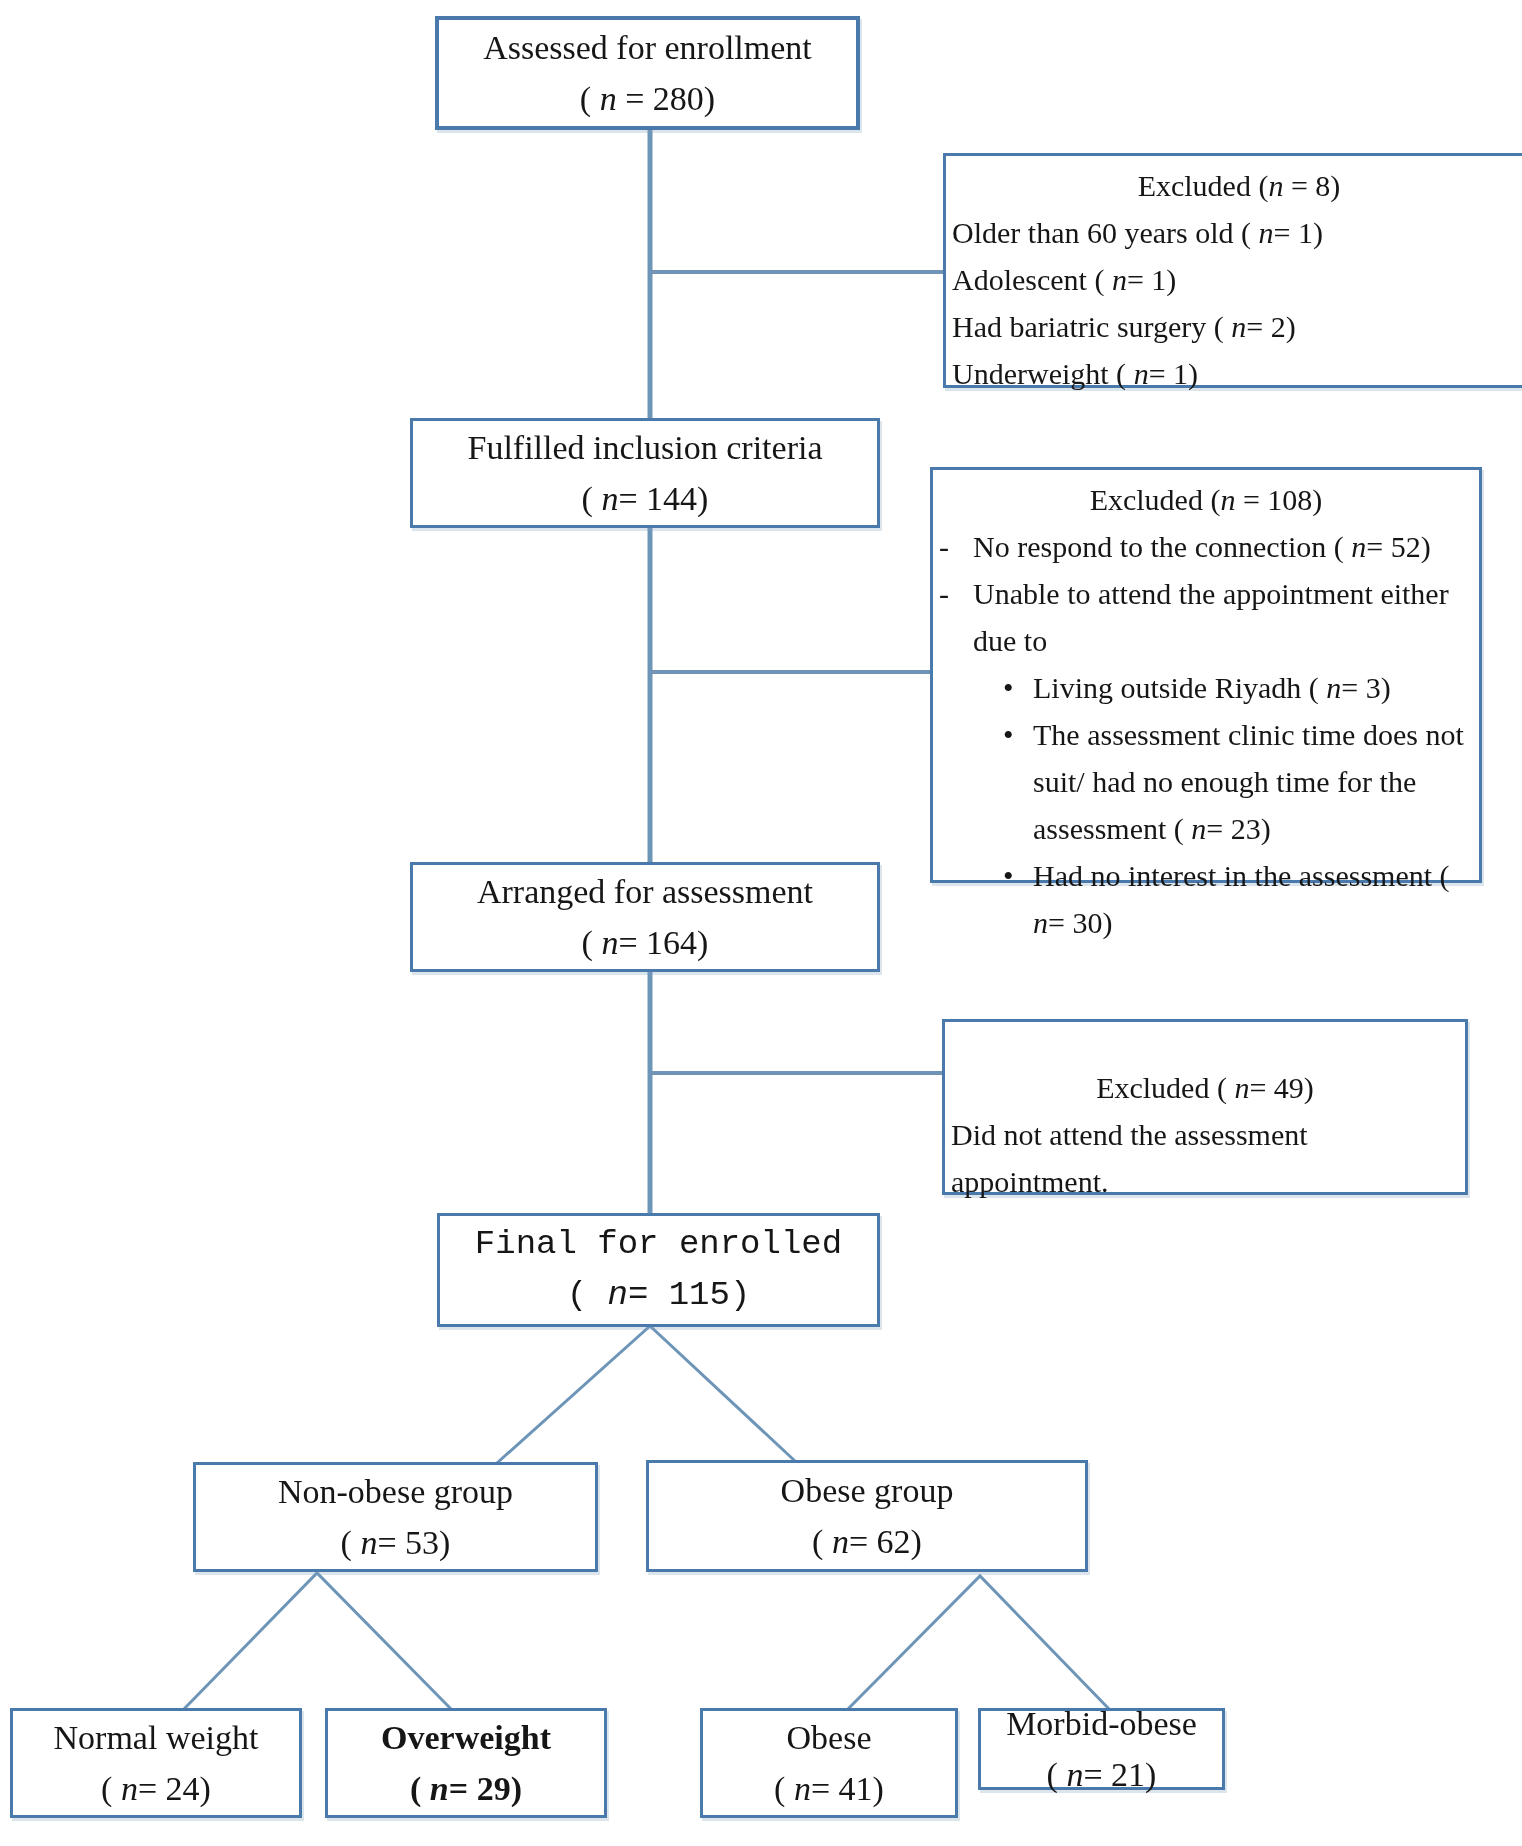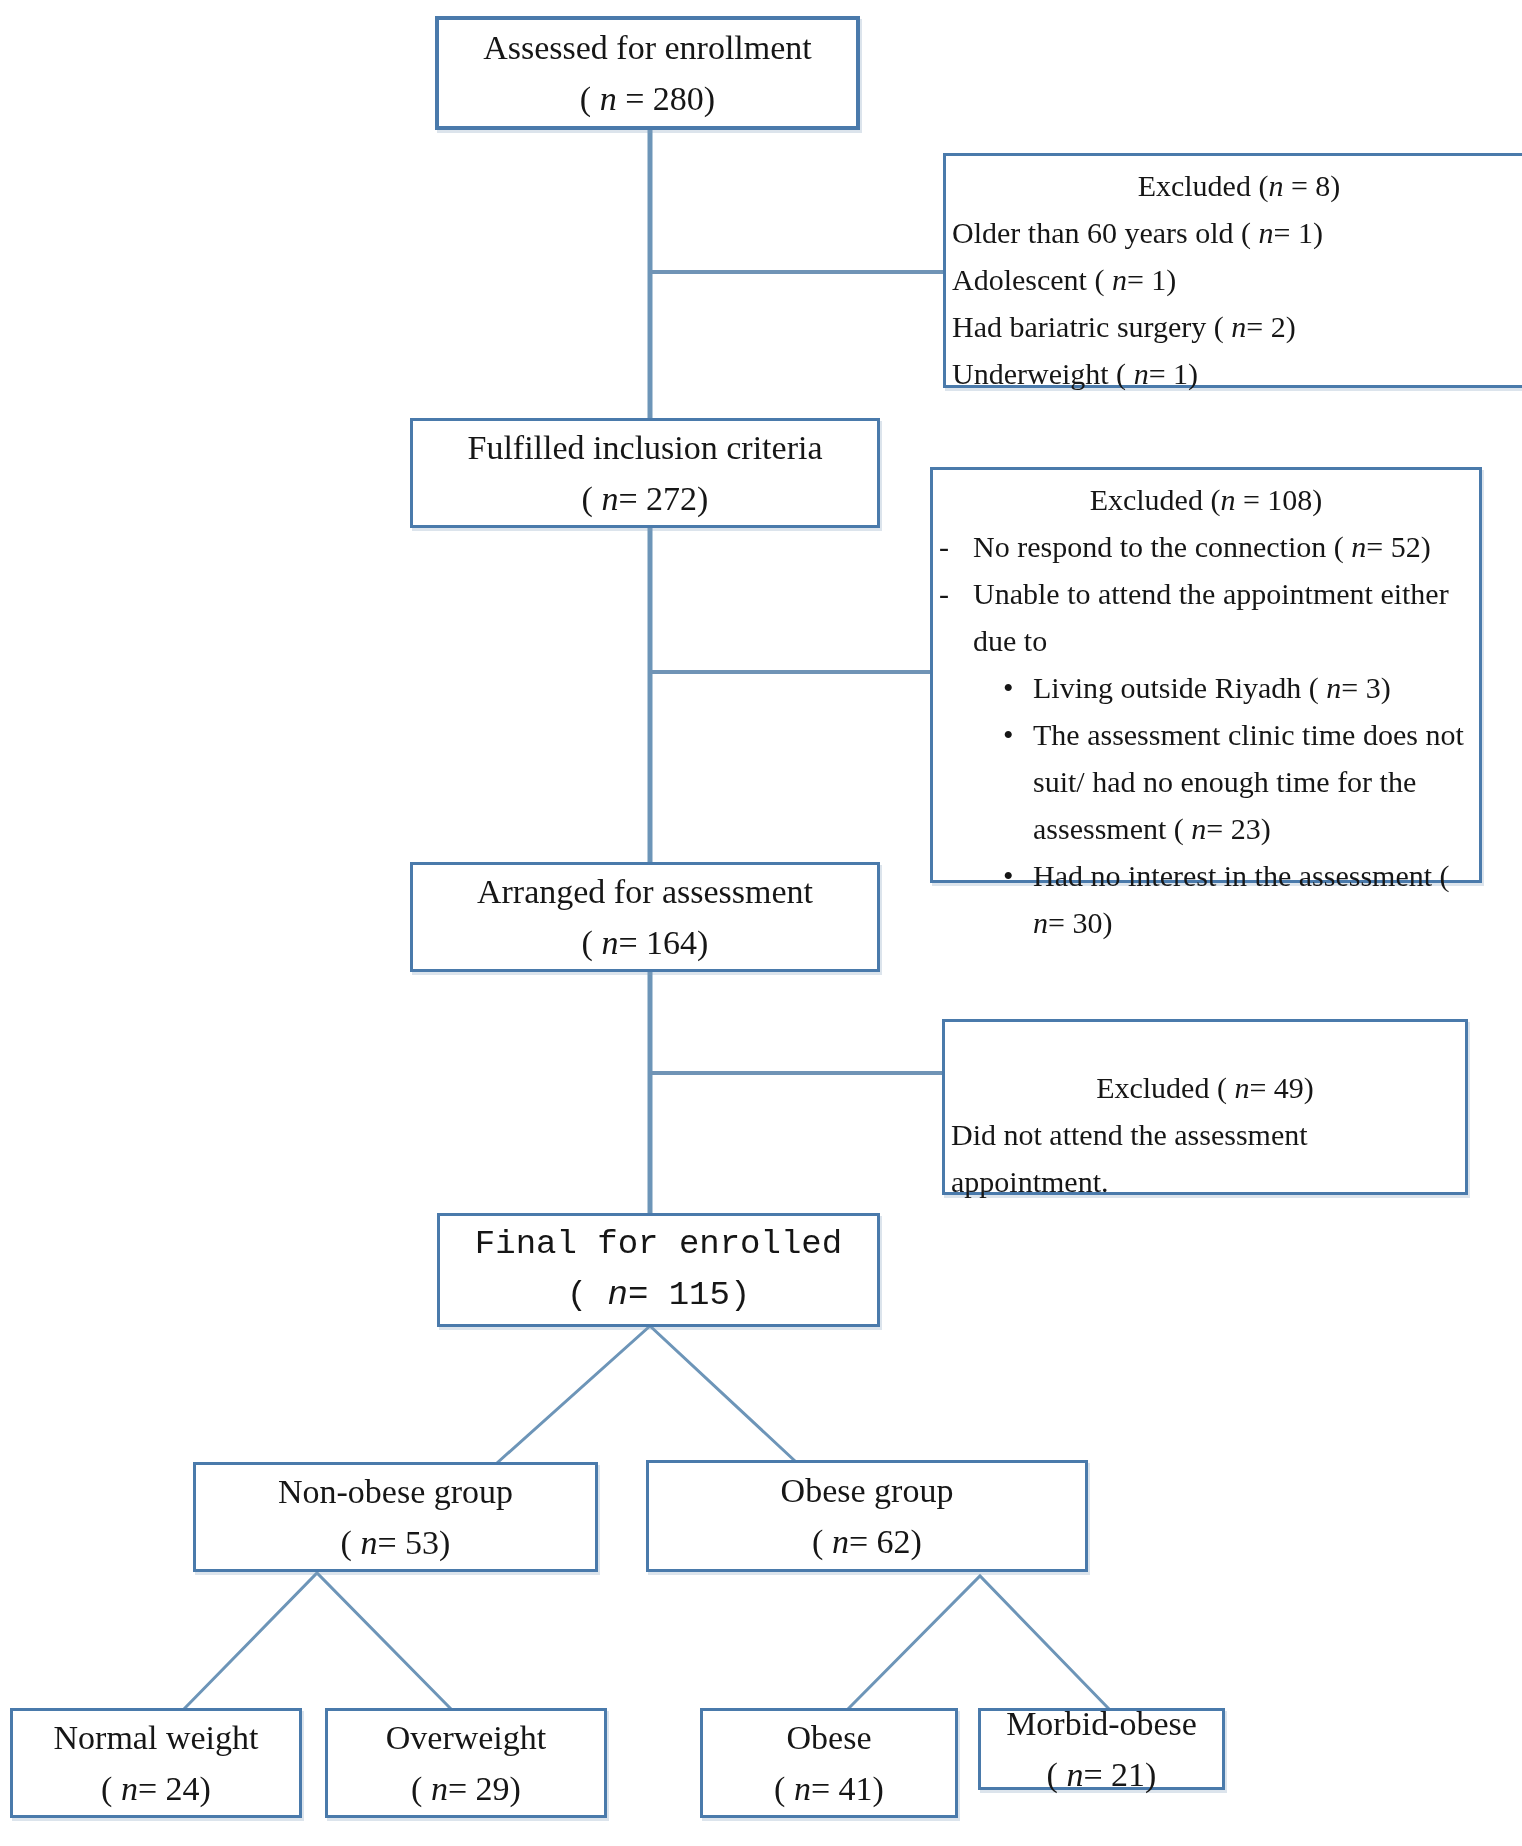--- a/index.html
+++ b/index.html
@@ -64,21 +64,21 @@
   <div class="box excl" style="left:943px;top:153px;width:592px;height:235px;">
     <span class="title"><span>Excluded (</span><i class="nvar">n</i><span> = 8)</span></span>
     <span class="line"><span>Older than 60 years old ( </span><i class="nvar">n</i><span>= 1)</span></span>
     <span class="line"><span>Adolescent ( </span><i class="nvar">n</i><span>= 1)</span></span>
     <span class="line"><span>Had bariatric surgery ( </span><i class="nvar">n</i><span>= 2)</span></span>
     <span class="line"><span>Underweight ( </span><i class="nvar">n</i><span>= 1)</span></span>
   </div>
 
   <div class="box center-box" style="left:410px;top:418px;width:470px;height:110px;">
     <span>Fulfilled inclusion criteria</span>
-    <span><span>( </span><i class="nvar">n</i><span>= 272)</span></span>
+    <span><span>( </span><i class="nvar">n</i><span>= 144)</span></span>
   </div>
 
   <div class="box excl" style="left:930px;top:467px;width:552px;height:416px;">
     <span class="title"><span>Excluded (</span><i class="nvar">n</i><span> = 108)</span></span>
     <span class="item">
       <span class="marker">-</span>
       <span class="txt"><span>No respond to the connection ( </span><i class="nvar">n</i><span>= 52)</span></span>
     </span>
     <span class="item">
       <span class="marker">-</span>
@@ -121,21 +121,21 @@
   <div class="box center-box" style="left:646px;top:1460px;width:442px;height:112px;">
     <span>Obese group</span>
     <span><span>( </span><i class="nvar">n</i><span>= 62)</span></span>
   </div>
 
   <div class="box center-box" style="left:10px;top:1708px;width:292px;height:110px;">
     <span>Normal weight</span>
     <span><span>( </span><i class="nvar">n</i><span>= 24)</span></span>
   </div>
 
-  <div class="box center-box" style="left:325px;top:1708px;width:282px;height:110px;">
+  <div class="box center-box" style="left:325px;top:1708px;width:282px;height:110px;font-weight:bold;">
     <span>Overweight</span>
     <span><span>( </span><i class="nvar">n</i><span>= 29)</span></span>
   </div>
 
   <div class="box center-box" style="left:700px;top:1708px;width:258px;height:110px;">
     <span>Obese</span>
     <span><span>( </span><i class="nvar">n</i><span>= 41)</span></span>
   </div>
 
   <div class="box center-box" style="left:978px;top:1708px;width:247px;height:82px;">

